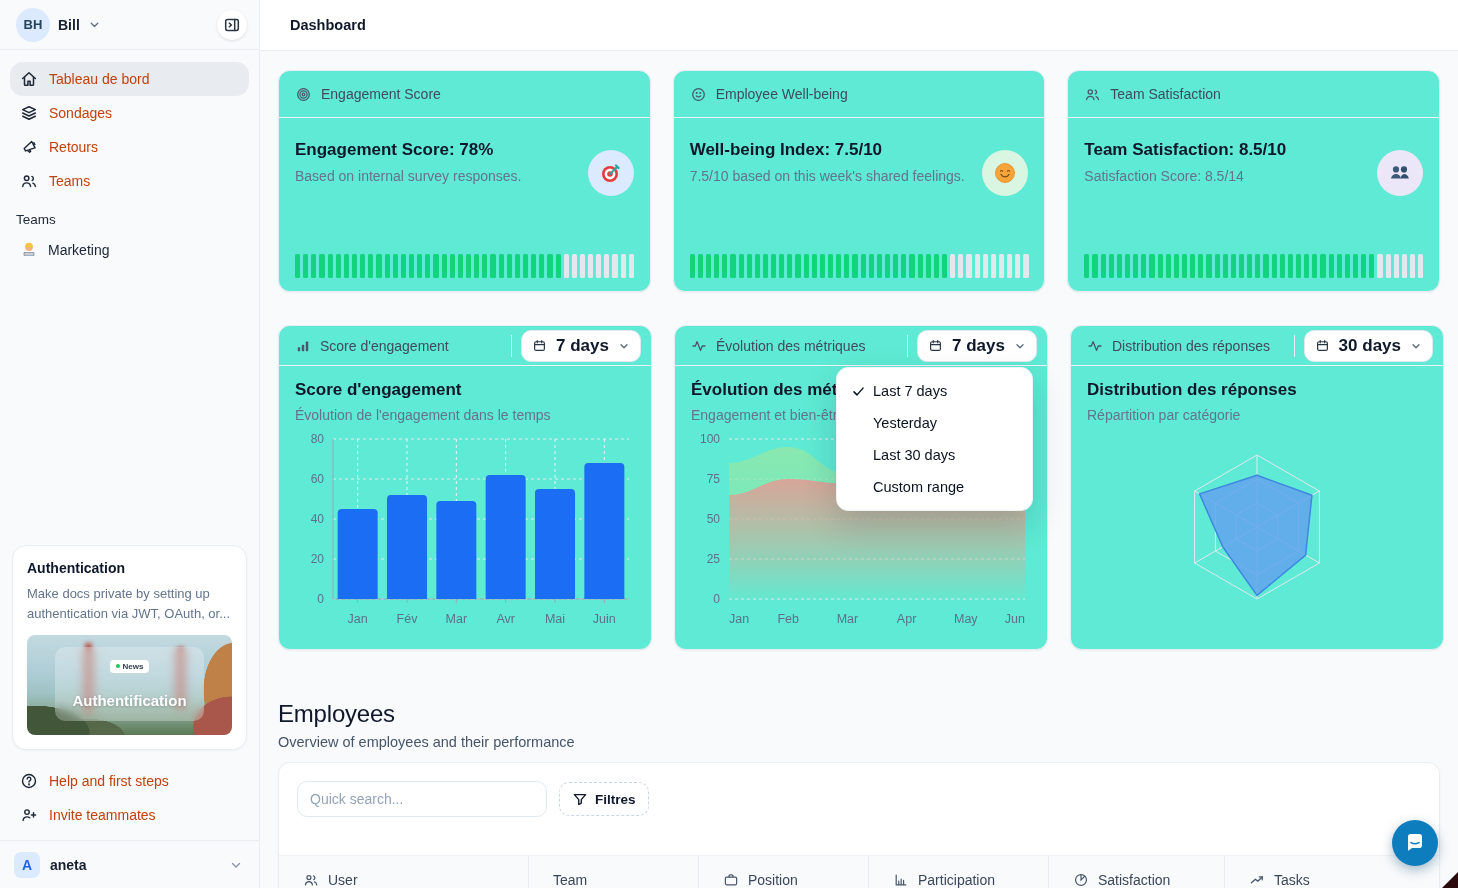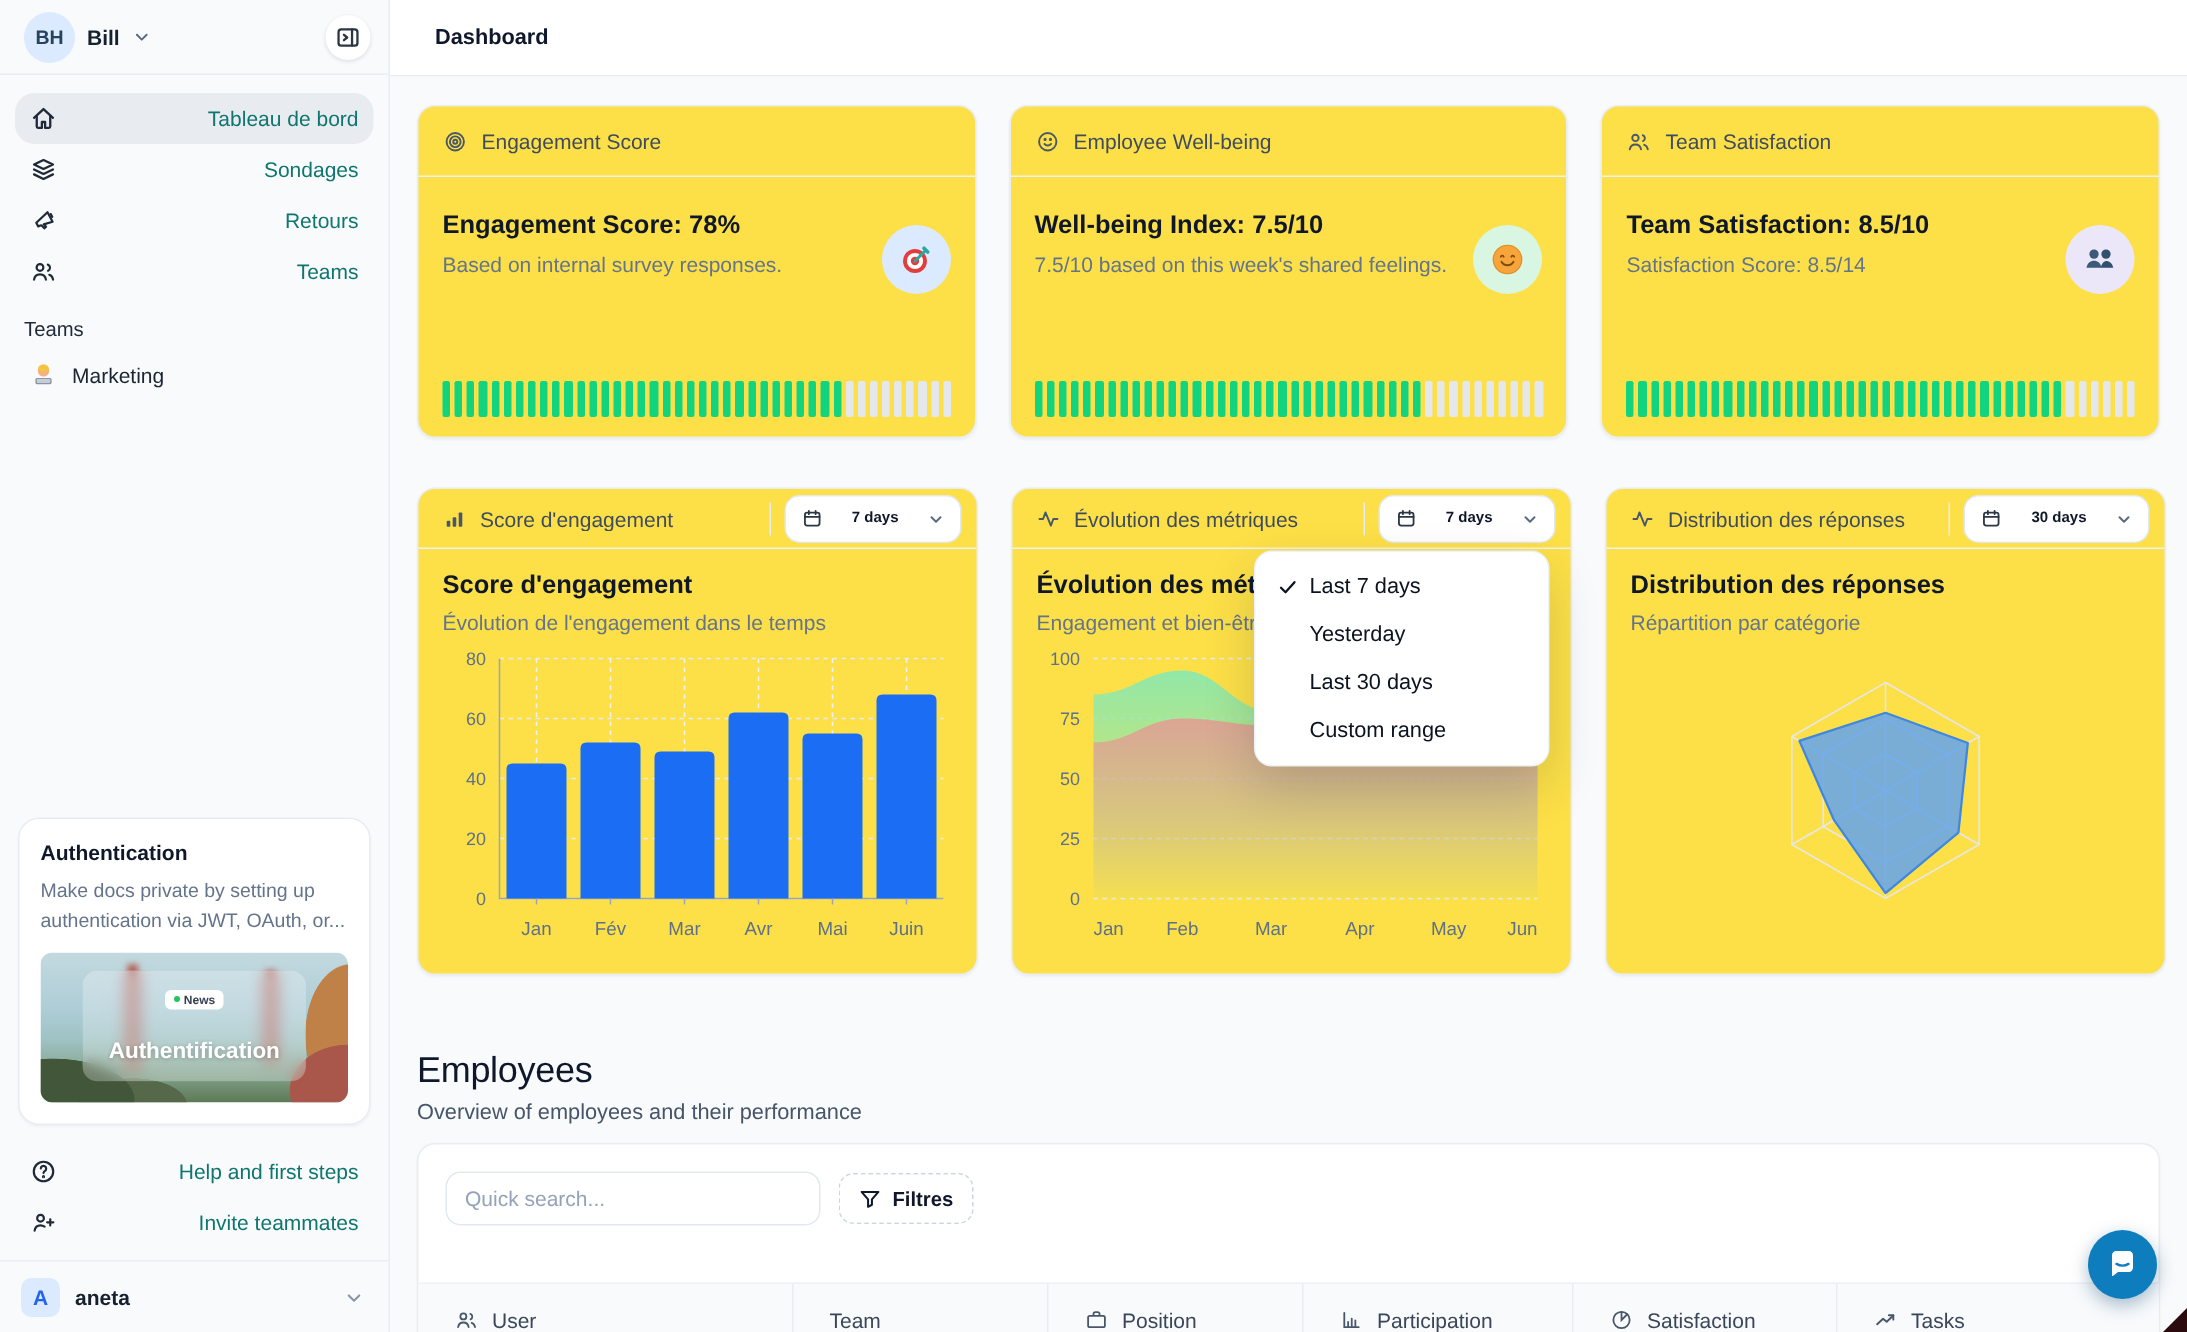--- a/index.html
+++ b/index.html
@@ -5,21 +5,21 @@
   * { margin:0; padding:0; box-sizing:border-box; }
   html,body { width:1458px; height:888px; overflow:hidden; font-family:"Liberation Sans", sans-serif; background:#f8fafc; color:#0f172a; }
 
   
   .sidebar { position:absolute; left:0; top:0; width:260px; height:888px; background:#f8fafc; border-right:1px solid #e9edf2; display:flex; flex-direction:column; }
   .sb-top { height:50px; display:flex; align-items:center; gap:8px; padding:0 12px 0 16px; border-bottom:1px solid #e9edf2; }
   .avatar-bh { width:34px; height:34px; border-radius:50%; background:#dbeafe; color:#27425f; font-size:13px; font-weight:bold; display:flex; align-items:center; justify-content:center; }
   .sb-username { font-size:14px; font-weight:600; color:#16202e; }
   .collapse-btn { margin-left:auto; width:30px; height:30px; border-radius:50%; background:#fff; box-shadow:0 1px 3px rgba(15,23,42,.12); display:flex; align-items:center; justify-content:center; border:none; cursor:pointer; }
   .sb-nav { padding:12px 10px 0 10px; }
-  .nav-item { display:flex; align-items:center; gap:11px; height:34px; padding:0 10px; border-radius:13px; font-size:14px; font-weight:500; color:#0f766e; cursor:pointer;justify-content:space-between; }
+  .nav-item { display:flex; align-items:center; gap:11px; height:34px; padding:0 10px; border-radius:13px; font-size:14px; font-weight:500; color:#c2410c; cursor:pointer; }
   .nav-item.active { background:#e8ecf1; }
   .sb-section-label { padding:14px 16px 6px 16px; font-size:13.5px; color:#1f2937; }
   .team-item { display:flex; align-items:center; gap:10px; height:34px; padding:0 16px 0 20px; font-size:14px; font-weight:500; color:#1b2534; cursor:pointer; }
   .sb-spacer { flex:1; }
   .promo-card { margin:10px 12px; background:#fff; border:1px solid #e9edf2; border-radius:14px; padding:14px; box-shadow:0 1px 2px rgba(15,23,42,.04); }
   .promo-title { font-size:14px; font-weight:bold; color:#0f172a; }
   .promo-desc { margin-top:8px; font-size:13px; line-height:1.5; color:#64748b; }
   .promo-img { position:relative; margin-top:12px; height:100px; border-radius:8px; overflow:hidden;
     background:
       radial-gradient(70px 55px at 100% 92%, #a8574a 0 55%, transparent 56%),
@@ -38,35 +38,35 @@
   .account-row { display:flex; align-items:center; gap:10px; height:47px; padding:0 16px 0 14px; cursor:pointer; }
   .avatar-a { width:26px; height:26px; border-radius:7px; background:#dbeafe; color:#2563eb; font-size:14px; font-weight:bold; display:flex; align-items:center; justify-content:center; }
   .account-name { font-size:14px; font-weight:600; color:#16202e;text-align:right; }
 
   
   .main-header { position:absolute; left:260px; top:0; right:0; height:51px; background:#fff; border-bottom:1px solid #e9edf2; display:flex; align-items:center; padding-left:30px; }
   .main-header-title { font-size:14.5px; font-weight:700; color:#0f172a; }
   .content { position:absolute; left:260px; top:51px; right:0; bottom:0; padding:19px 18px 0 18px; overflow:hidden; }
 
   .cards-grid { display:grid; grid-template-columns:repeat(3,1fr); gap:22px; }
-  .card { background:#fde047; border:1px solid #e9edf2; border-radius:12px; box-shadow:0 1px 2px rgba(15,23,42,.05); position:relative; }
+  .card { background:#5eead4; border:1px solid #e9edf2; border-radius:12px; box-shadow:0 1px 2px rgba(15,23,42,.05); position:relative; }
   .stat-card { height:222px; }
   .card-head { height:47px; display:flex; align-items:center; gap:9px; padding:0 16px; border-bottom:1px solid #eef2f6; font-size:14px; color:#3f4c5e; }
   .stat-body { position:relative; height:174px; padding:22px 16px 0 16px; }
   .stat-title { font-size:17px; font-weight:bold; color:#0f172a; }
   .stat-sub { margin-top:8px; font-size:14px; color:#64748b; }
   .emoji-circle { position:absolute; right:16px; top:32px; width:46px; height:46px; border-radius:50%; display:flex; align-items:center; justify-content:center; }
   .segbar { position:absolute; left:16px; right:16px; bottom:14px; height:24px; display:flex; gap:3px; }
   .segbar span { flex:1; border-radius:1.5px; }
 
   .chart-card { height:325px; margin-top:33px; }
   .chart-head { height:40px; display:flex; align-items:center; gap:9px; padding:0 10px 0 16px; border-bottom:1px solid #eef2f6; font-size:14px; color:#3f4c5e; }
   .chart-head-label { flex:1; white-space:nowrap; overflow:hidden; }
   .head-sep { width:1px; height:22px; background:#e7ecf1; }
-  .range-btn { display:flex; align-items:center; gap:19px; border:1px solid #e2e8f0; background:#fff; border-radius:10px; height:32px; padding:0 10px; font-size:10px; font-weight:600; color:#0f172a; cursor:pointer; font-family:inherit; }
+  .range-btn { display:flex; align-items:center; gap:9px; border:1px solid #e2e8f0; background:#fff; border-radius:10px; height:32px; padding:0 10px; font-size:17px; font-weight:600; color:#0f172a; cursor:pointer; font-family:inherit; }
   .chart-body { padding:14px 16px 0 16px; }
   .chart-title { font-size:17px; font-weight:bold; color:#0f172a; }
   .chart-sub { margin-top:7px; font-size:14px; color:#64748b; }
   .chart-svg { margin-top:6px; display:block; }
 
   
   .range-menu { position:absolute; left:161px; top:41px; width:197px; background:#fff; border:1px solid #eef2f6; border-radius:12px; box-shadow:0 14px 34px rgba(15,23,42,.16); padding:7px 0; z-index:50; }
   .menu-item { display:flex; align-items:center; height:32px; padding:0 14px; font-size:14.5px; color:#0b1220; cursor:pointer; }
   .menu-check { width:22px; display:flex; align-items:center; }
 

